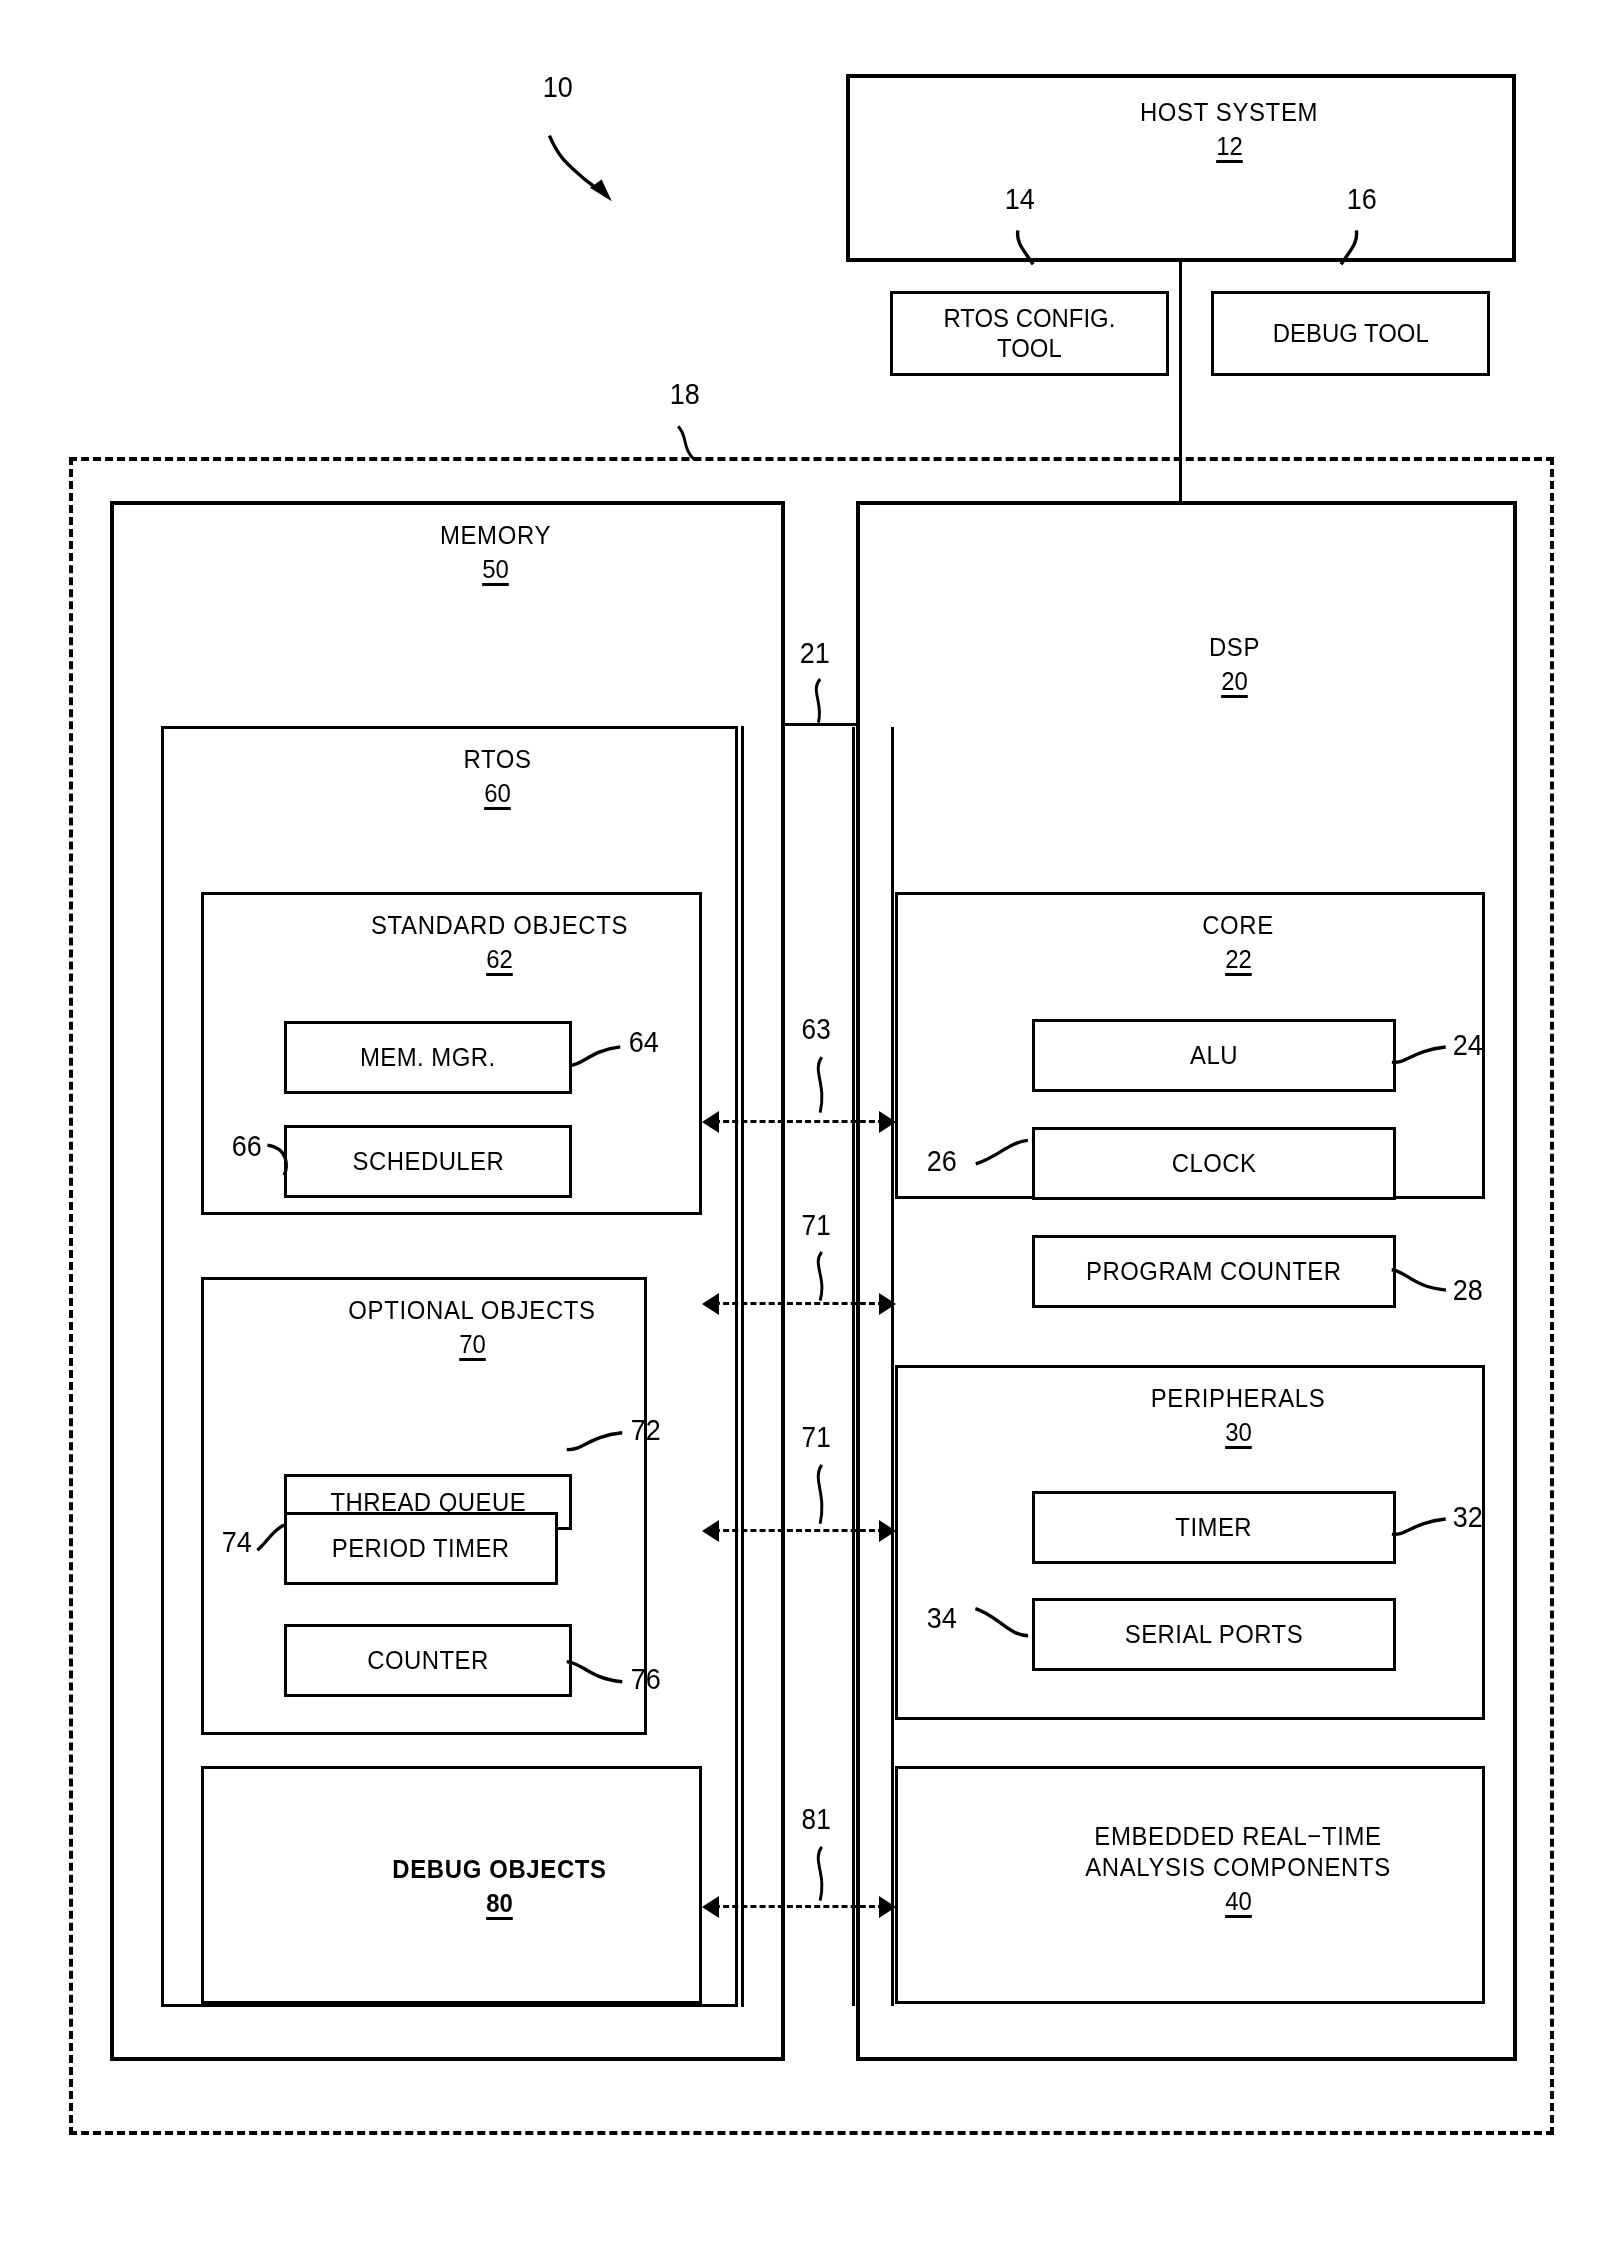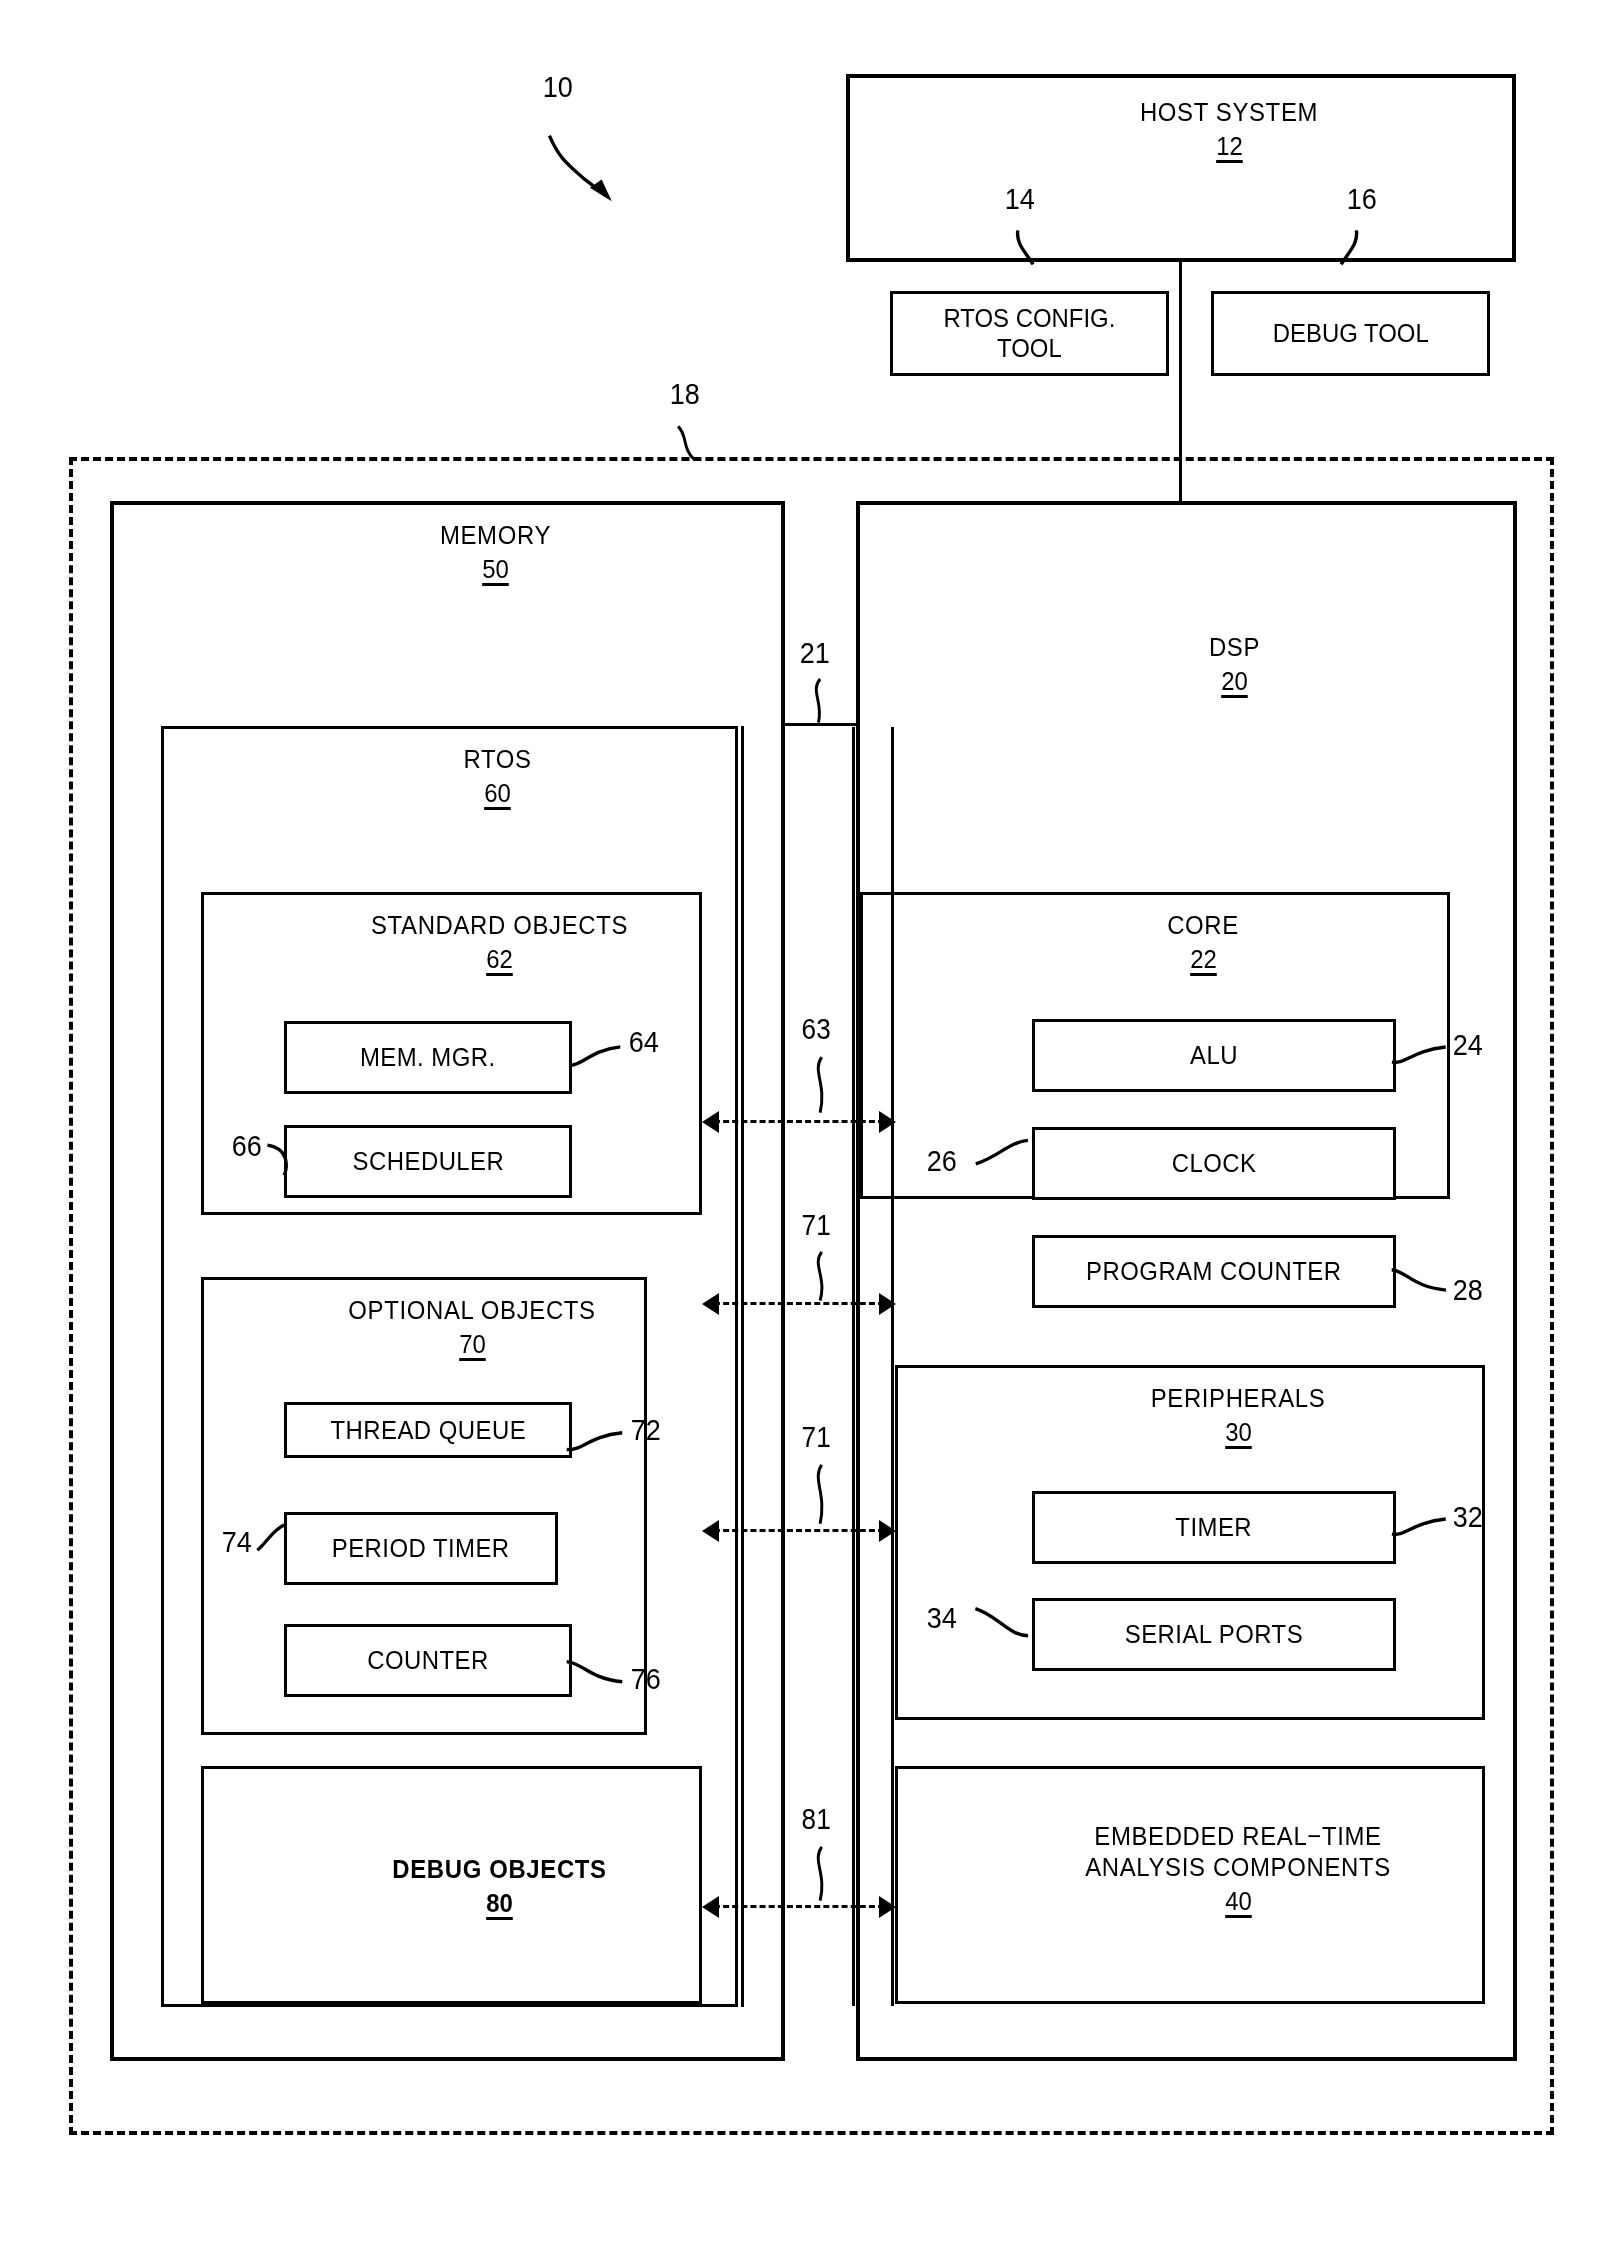--- a/index.html
+++ b/index.html
@@ -178,21 +178,21 @@
       <path d="M2,6 C28,10 26,32 22,42" fill="none" stroke="#000" stroke-width="4" transform="translate(-4,0)"></path>
     </svg>
   </div>
 
   <div class="box" style="left:201px;top:1277px;width:446px;height:458px;">
     <div class="hdr" style="top:15px;">
       <span class="t">OPTIONAL OBJECTS</span>
       <span class="n">70</span>
     </div>
   </div>
-  <div class="comp" style="left:284px;top:1402px;width:288px;height:56px;">
+  <div class="comp" style="left:284px;top:1474px;width:288px;height:56px;">
     <span>THREAD QUEUE</span>
   </div>
   <div class="leader" style="left:565px;top:1426px;">
     <svg width="64" height="37" viewBox="0 0 76 44">
       <path d="M2,28 C20,30 28,12 68,8" fill="none" stroke="#000" stroke-width="4"></path>
     </svg>
   </div>
   <div class="reftag" style="left:629px;top:1415px;">72</div>
 
   <div class="comp" style="left:284px;top:1512px;width:274px;height:73px;">
@@ -230,21 +230,21 @@
   </div>
 
   <div class="hline" style="left:785px;top:723px;width:73px;"></div>
   <div class="reftag" style="left:798px;top:638px;">21</div>
   <div class="leader" style="left:805px;top:677px;">
     <svg width="42" height="51" viewBox="0 0 50 60">
       <path d="M18,2 C6,16 22,30 16,54" fill="none" stroke="#000" stroke-width="3.5"></path>
     </svg>
   </div>
 
-  <div class="box" style="left:860px;top:892px;width:590px;height:307px;">
+  <div class="box" style="left:895px;top:892px;width:590px;height:307px;">
     <div class="hdr" style="top:15px;">
       <span class="t">CORE</span>
       <span class="n">22</span>
     </div>
   </div>
   <div class="comp" style="left:1032px;top:1019px;width:364px;height:73px;">
     <span>ALU</span>
   </div>
   <div class="leader" style="left:1390px;top:1042px;">
     <svg width="61" height="37" viewBox="0 0 72 44">

